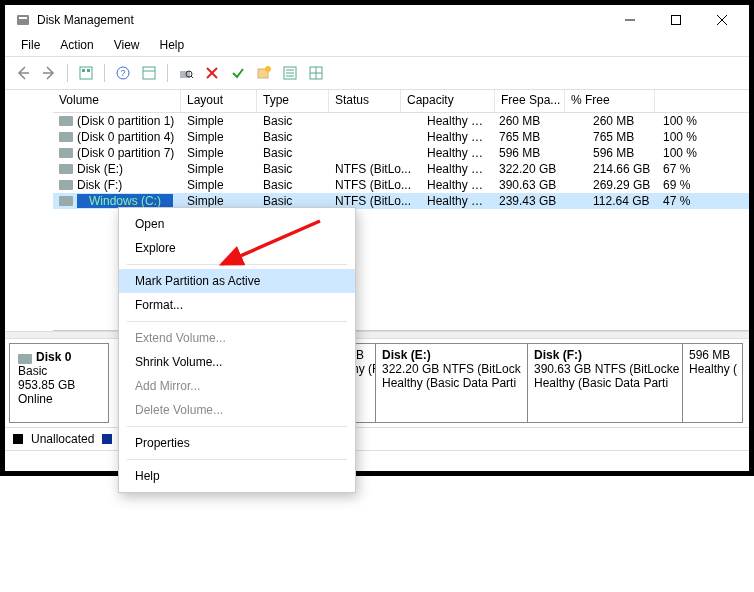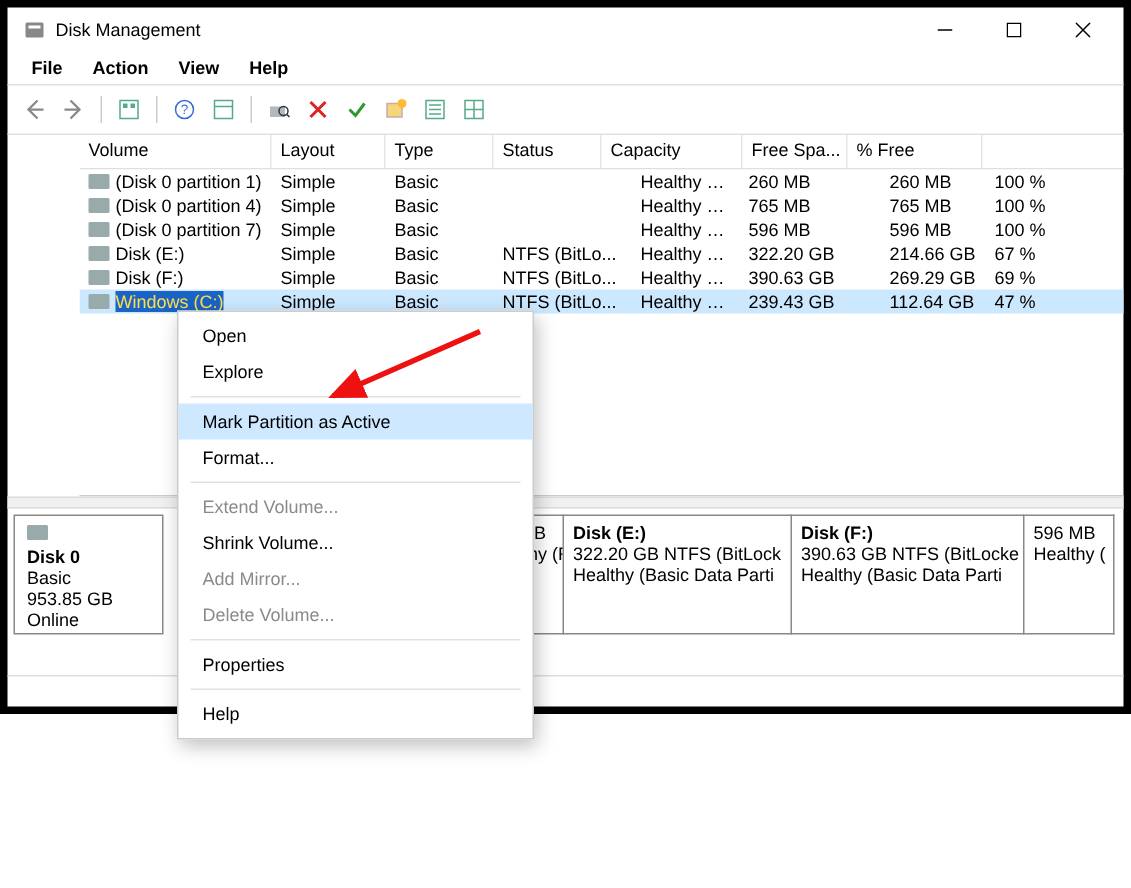--- a/index.html
+++ b/index.html
@@ -9,54 +9,54 @@
   .titlebar{height:30px;display:flex;align-items:center;padding:0 4px;}
   .title-icon{width:16px;height:16px;margin:0 6px;display:flex;align-items:center;justify-content:center;}
   .title-icon span{display:inline-block;width:12px;height:10px;background:#888;border-radius:1px;position:relative;}
   .title-icon span::after{content:"";position:absolute;left:2px;top:2px;width:8px;height:2px;background:#fff;}
   .title-text{flex:0 0 auto;font-size:12px;}
   .title-spacer{flex:1;}
   .sysbtn{width:46px;height:30px;display:flex;align-items:center;justify-content:center;}
   .sysbtn svg{width:10px;height:10px;stroke:#000;stroke-width:1;fill:none;}
   
   .menubar{height:20px;display:flex;align-items:center;padding:0 8px;gap:4px;border-bottom:1px solid transparent;}
-  .menuitem{padding:2px 8px;font-weight:bold;}
+  .menuitem{padding:2px 8px;}
   
   .toolbar{height:28px;display:flex;align-items:center;padding:2px 6px;gap:2px;border-bottom:1px solid #e0e0e0;border-top:1px solid #e0e0e0;}
   .tbtn{width:22px;height:22px;display:flex;align-items:center;justify-content:center;border:1px solid transparent;}
   .tbtn svg{width:16px;height:16px;}
   .tsep{width:1px;height:18px;background:#ccc;margin:0 4px;}
   
   .listarea{flex:0 0 240px;display:flex;flex-direction:column;border-bottom:1px solid #ccc;overflow:hidden;margin-left:48px;}
   .colheaders{height:22px;display:flex;border-bottom:1px solid #dfdfdf;background:#fff;}
   .ch{border-right:1px solid #e6e6e6;padding:3px 6px;box-sizing:border-box;white-space:nowrap;overflow:hidden;}
   .rows{background:#fff;}
   .row{height:16px;display:flex;align-items:center;}
   .cell{padding:0 6px;box-sizing:border-box;white-space:nowrap;overflow:hidden;text-overflow:ellipsis;}
   .vol-ic{display:inline-flex;align-items:center;gap:4px;padding-left:6px;}
   .vol-ic .ico{width:14px;height:10px;background:#9aa;border-radius:1px;display:inline-block;}
   .selected{background:#cce8ff;}
   .selected .cell:first-child{color:#000;}
-  .selected-hl{background:#1a63c7;color:#fde047;padding:0 0;}
+  .selected-hl{background:#1a63c7;color:#86efac;padding:0 12px;}
   
   .w-vol{width:128px;}
   .w-layout{width:76px;}
   .w-type{width:72px;}
   .w-fs{width:92px;}
   .w-status{width:72px;}
   .w-cap{width:94px;}
   .w-free{width:70px;}
   .w-pct{width:90px;}
   
   .hsplit{height:6px;background:#f0f0f0;border-top:1px solid #ddd;border-bottom:1px solid #ddd;}
   
   .maparea{flex:1;overflow:hidden;padding:0;}
   .diskrow{display:flex;align-items:stretch;height:80px;margin:4px;}
   .diskhdr{width:100px;border:1px solid #888;display:flex;flex-direction:column;justify-content:flex-start;padding:6px 8px;box-sizing:border-box;background:#fff;}
-  .diskhdr .dic{display:flex;align-items:flex-start;gap:4px;font-weight:bold;flex-direction:column;}
+  .diskhdr .dic{display:flex;align-items:flex-end;gap:4px;font-weight:bold;}
   .diskhdr .dic .ico{width:14px;height:10px;background:#9aa;border-radius:1px;display:inline-block;}
   .diskparts{flex:1;display:flex;}
   .part{border:1px solid #888;border-left:none;display:flex;flex-direction:row;box-sizing:border-box;overflow:hidden;}
   .part-top{height:14px;background:#0a2e91;}
   .part-body{padding:4px 6px;line-height:14px;white-space:nowrap;overflow:hidden;}
   .part-body .pn{font-weight:bold;}
   
   .legend{height:22px;border-top:1px solid #ddd;display:flex;align-items:center;gap:8px;padding:0 8px;}
   .lg-sq{width:10px;height:10px;display:inline-block;}
   .lg-un{background:#000;}
@@ -319,20 +319,26 @@
             <div class="part-body">
               <div class="pn"></div>
               <div>596 MB</div>
               <div>Healthy (</div>
             </div>
           </div>
         </div>
     </div>
   </div>
 
+  <div class="legend">
+    <span class="lg-sq lg-un"></span>
+    <span>Unallocated</span>
+    <span class="lg-sq lg-pp"></span>
+    <span>Primary partition</span>
+  </div>
 
   <div class="statusbar"></div>
 </div>
 
 <div class="ctxmenu">
   <div class="ctx-item">Open</div>
   <div class="ctx-item">Explore</div>
   <div class="ctx-sep"></div>
   <div class="ctx-item hl">Mark Partition as Active</div>
   <div class="ctx-item">Format...</div>

